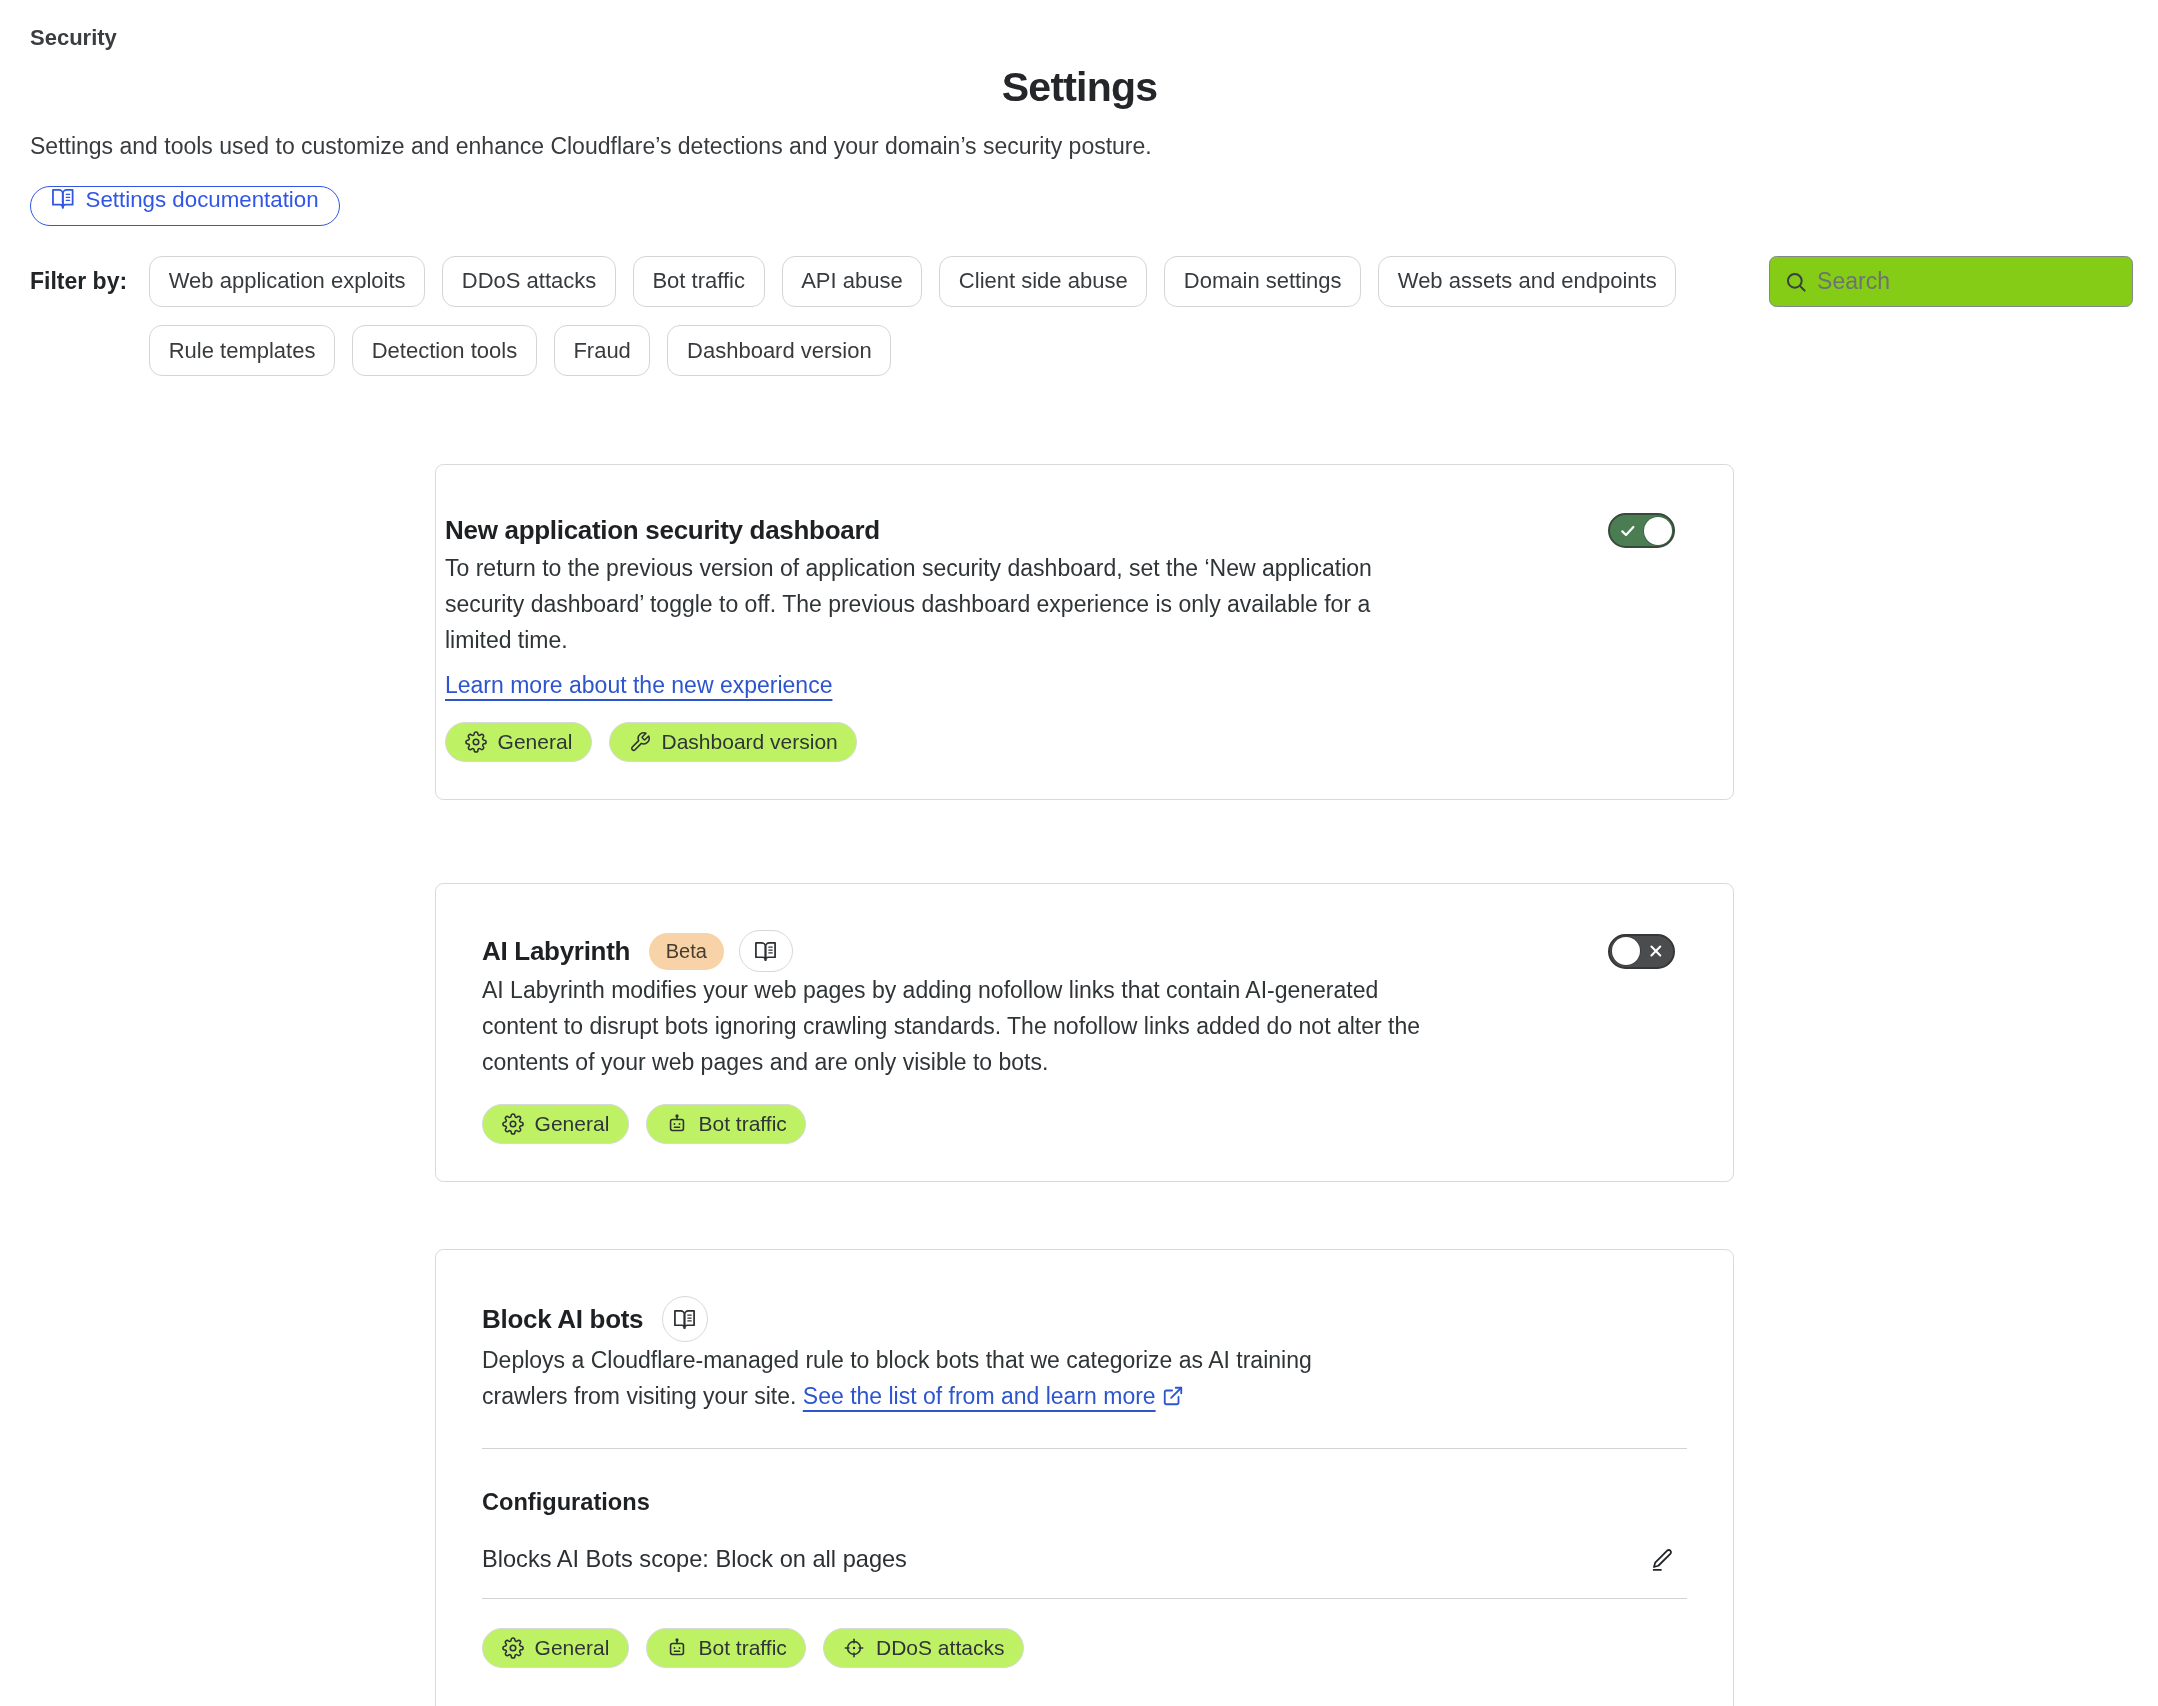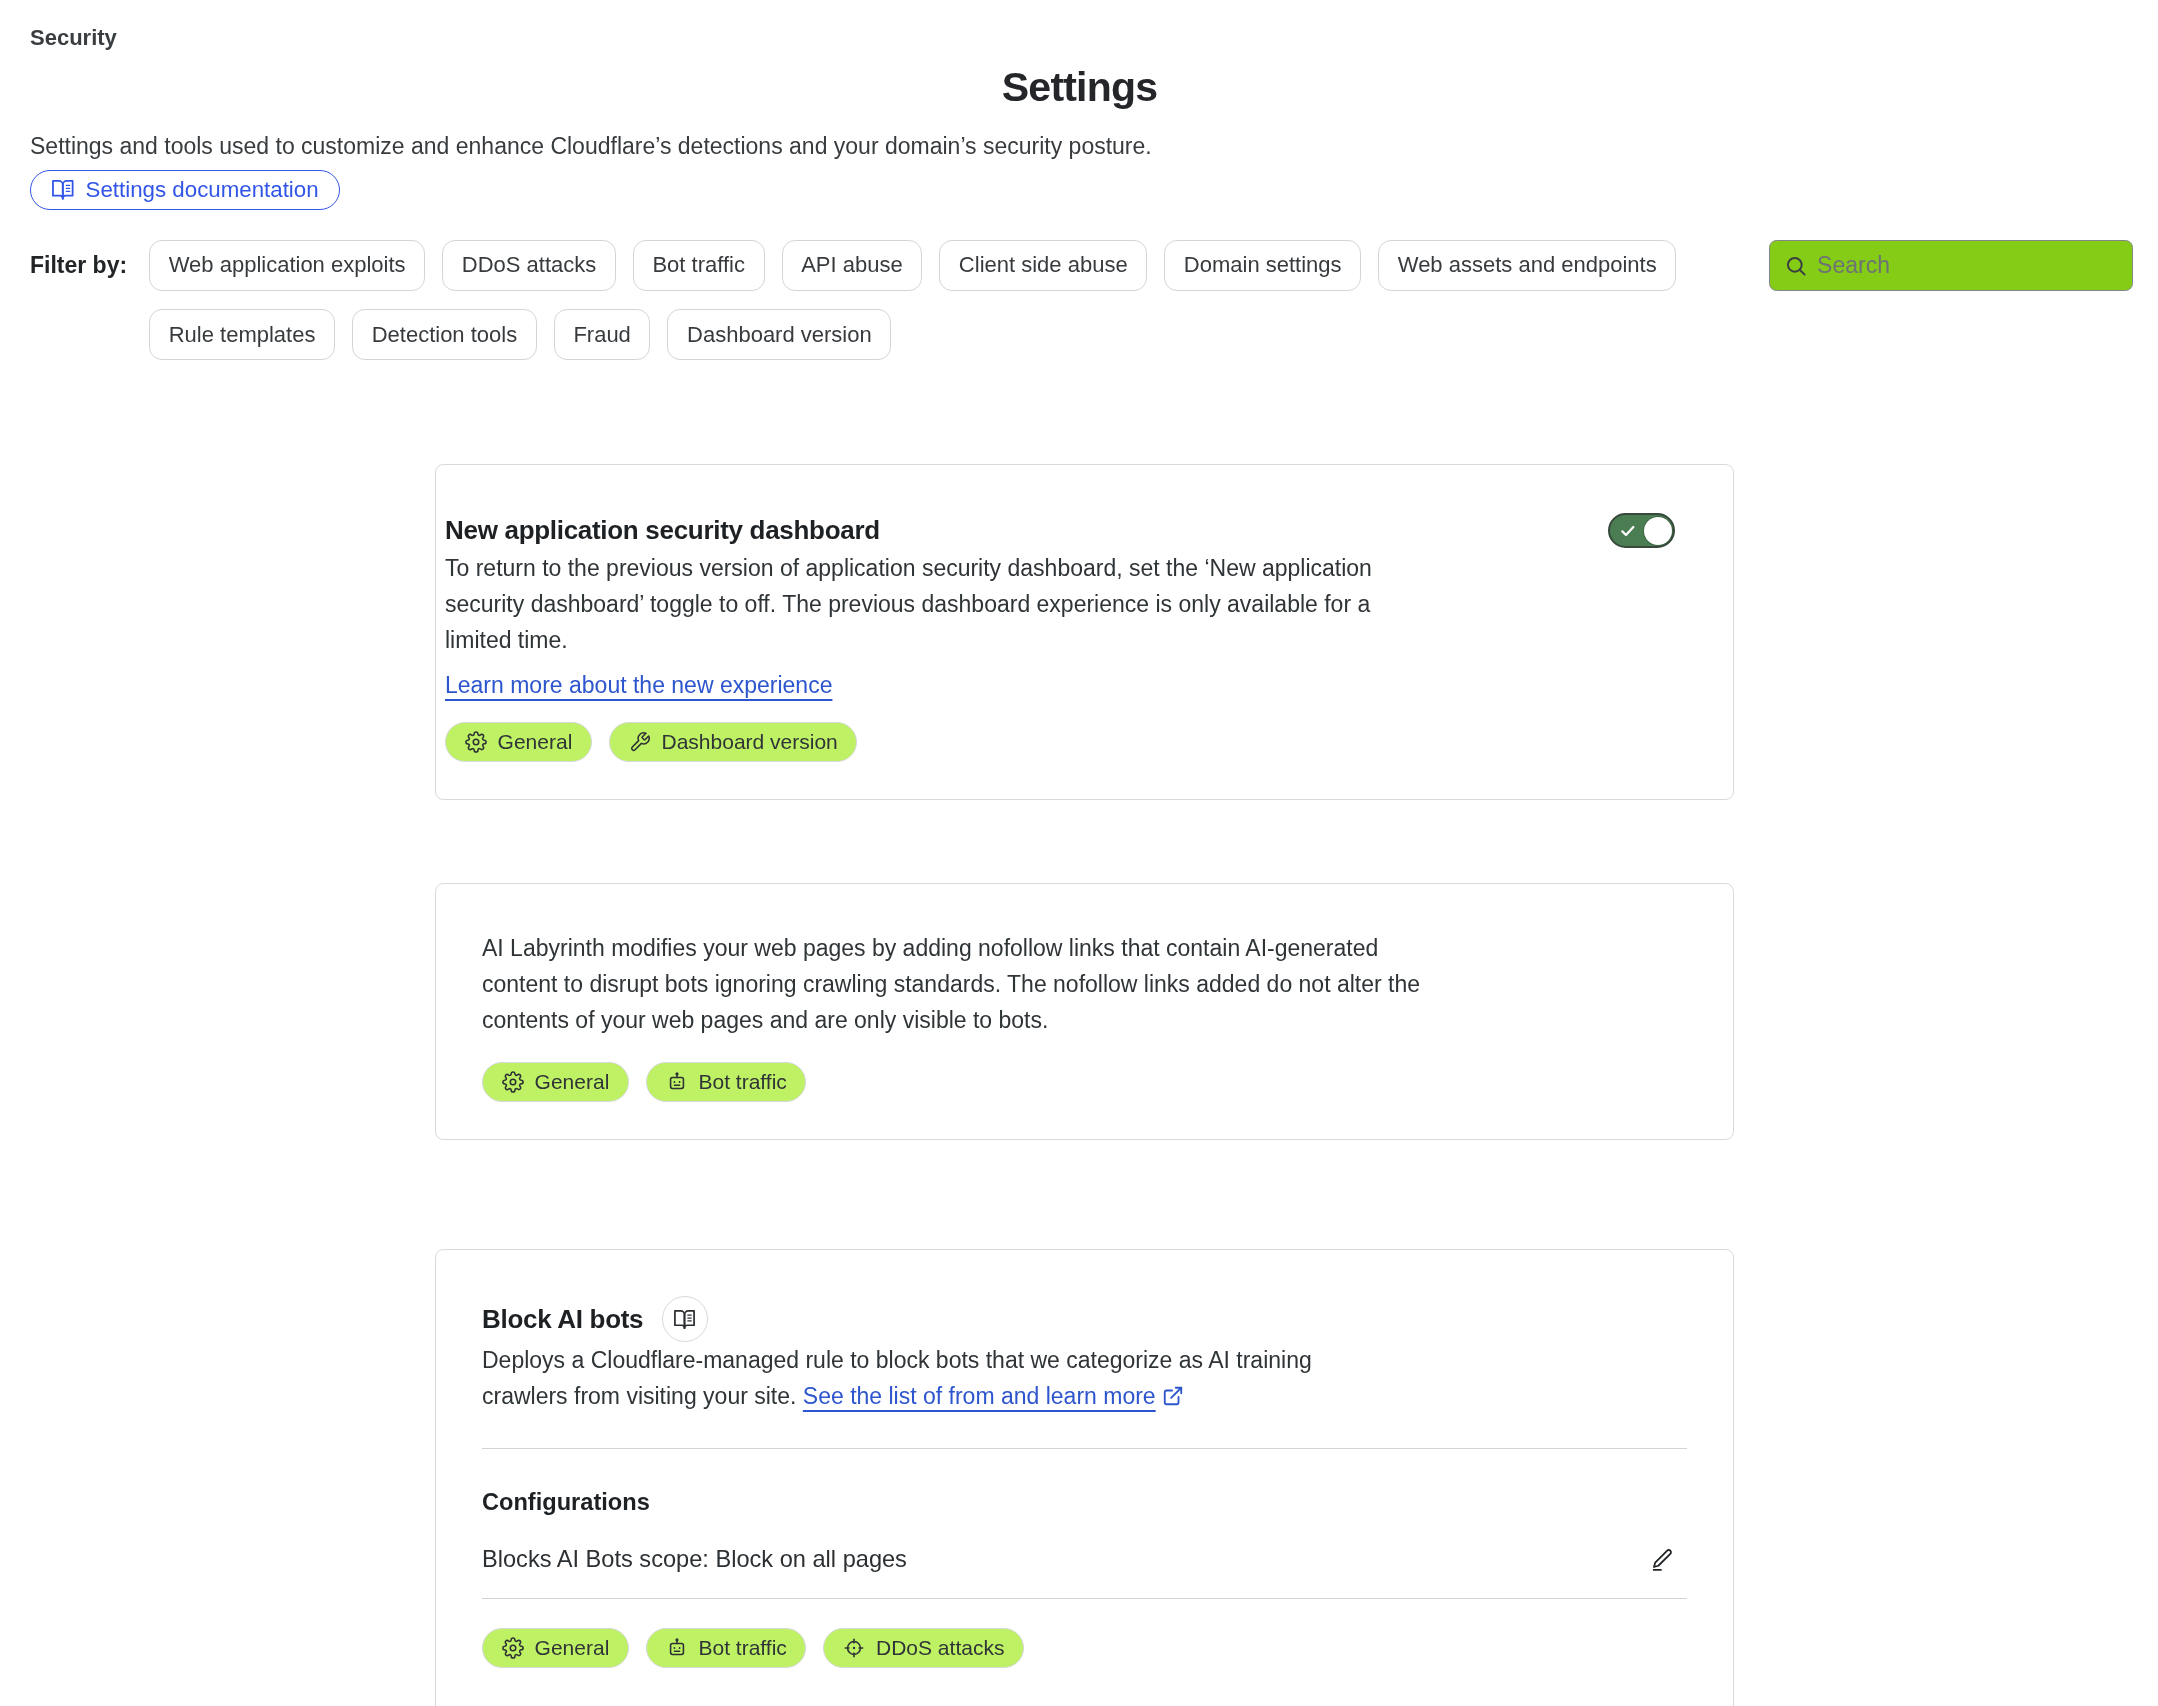--- a/index.html
+++ b/index.html
@@ -17,21 +17,21 @@
 
   .icon { display: inline-flex; align-items: center; justify-content: center; flex: none; }
   .icon svg { width: 100%; height: 100%; }
 
   
   .header { padding: 25px 30px 0 30px; }
   .breadcrumb { font-size: 22px; font-weight: 700; color: #3a3e41; }
   .page-title { font-size: 41px; font-weight: 700; color: #24262a; letter-spacing: -0.8px; margin-top: 11.8px; line-height: 49px; text-align: center; }
   .subtitle { font-size: 23px; color: #383c3f; margin-top: 20px; line-height: 29px; }
   .docs-btn {
-    margin-top: 9px; height: 40px; display: inline-flex; align-items: center; gap: 11px;
+    margin-top: 25px; height: 40px; display: inline-flex; gap: 11px;
     padding: 0 20px; background: #fff; border: 1.7px solid var(--accent-blue);
     border-radius: 20px; color: var(--accent-blue); font-size: 22.3px; font-weight: 500;
     font-family: inherit; cursor: pointer;
   }
   .docs-btn .icon { width: 23.6px; height: 23.6px; }
 
   
   .filter-bar { display: flex; align-items: flex-start; padding: 0 30px; margin-top: 30px; position: relative; }
   .filter-label { font-size: 23px; font-weight: 700; color: #222527; line-height: 51px; margin-right: 22px; flex: none; }
   .chips { display: flex; flex-wrap: wrap; gap: 18.6px 17px; max-width: 1585px; }
@@ -186,20 +186,43 @@
         <svg viewBox="0 0 24 24" fill="none" stroke="currentColor" stroke-width="1.7" stroke-linecap="round" stroke-linejoin="round">
             <path d="M14.7 6.3a1 1 0 0 0 0 1.4l1.6 1.6a1 1 0 0 0 1.4 0l3.77-3.77a6 6 0 0 1-7.94 7.94l-6.91 6.91a2.12 2.12 0 0 1-3-3l6.91-6.91a6 6 0 0 1 7.94-7.94l-3.76 3.76z"></path>
           </svg>
       </span>
       <span>Dashboard version</span>
     </span>
   </div>
 </section>
 
 <section class="card card-2">
+  <div class="card-head">
+    <h2 class="card-title">AI Labyrinth</h2>
+    <span class="badge">Beta</span>
+    <button class="book-btn">
+      <span class="icon">
+        <svg viewBox="0 0 24 24" fill="none" stroke="currentColor" stroke-width="1.8" stroke-linecap="round" stroke-linejoin="round">
+            <path d="M2 3h6a4 4 0 0 1 4 4v14a3 3 0 0 0-3-3H2z"></path>
+            <path d="M22 3h-6a4 4 0 0 0-4 4v14a3 3 0 0 1 3-3h7z"></path>
+            <path d="M15.5 7.5h3.5M15.5 10.5h3.5M15.5 13.5h3.5" stroke-width="1.3"></path>
+          </svg>
+      </span>
+    </button>
+    <div class="toggle toggle--off">
+
+      <span class="toggle-knob"></span>
+      <span class="toggle-mark toggle-mark--x icon">
+        <svg viewBox="0 0 24 24" fill="none" stroke="#ffffff" stroke-width="2.8" stroke-linecap="round">
+            <line x1="6" y1="6" x2="18" y2="18"></line>
+            <line x1="18" y1="6" x2="6" y2="18"></line>
+          </svg>
+      </span>
+    </div>
+  </div>
   <p class="card-desc" style="max-width:961px">AI Labyrinth modifies your web pages by adding nofollow links that contain AI-generated content to disrupt bots ignoring crawling standards. The nofollow links added do not alter the contents of your web pages and are only visible to bots.</p>
   <div class="tags">
     <span class="tag">
       <span class="icon">
         <svg viewBox="0 0 24 24" fill="none" stroke="currentColor" stroke-width="1.7" stroke-linecap="round" stroke-linejoin="round">
             <circle cx="12" cy="12" r="3"></circle>
             <path d="M19.4 15a1.65 1.65 0 0 0 .33 1.82l.06.06a2 2 0 0 1 0 2.83 2 2 0 0 1-2.83 0l-.06-.06a1.65 1.65 0 0 0-1.82-.33 1.65 1.65 0 0 0-1 1.51V21a2 2 0 0 1-2 2 2 2 0 0 1-2-2v-.09a1.65 1.65 0 0 0-1.08-1.51 1.65 1.65 0 0 0-1.82.33l-.06.06a2 2 0 0 1-2.83 0 2 2 0 0 1 0-2.83l.06-.06a1.65 1.65 0 0 0 .33-1.82 1.65 1.65 0 0 0-1.51-1H3a2 2 0 0 1-2-2 2 2 0 0 1 2-2h.09a1.65 1.65 0 0 0 1.51-1.08 1.65 1.65 0 0 0-.33-1.82l-.06-.06a2 2 0 0 1 0-2.83 2 2 0 0 1 2.83 0l.06.06a1.65 1.65 0 0 0 1.82.33H9a1.65 1.65 0 0 0 1-1.51V3a2 2 0 0 1 2-2 2 2 0 0 1 2 2v.09a1.65 1.65 0 0 0 1 1.51 1.65 1.65 0 0 0 1.82-.33l.06-.06a2 2 0 0 1 2.83 0 2 2 0 0 1 0 2.83l-.06.06a1.65 1.65 0 0 0-.33 1.82V9a1.65 1.65 0 0 0 1.51 1H21a2 2 0 0 1 2 2 2 2 0 0 1-2 2h-.09a1.65 1.65 0 0 0-1.51 1z"></path>
           </svg>
       </span>
       <span>General</span>

